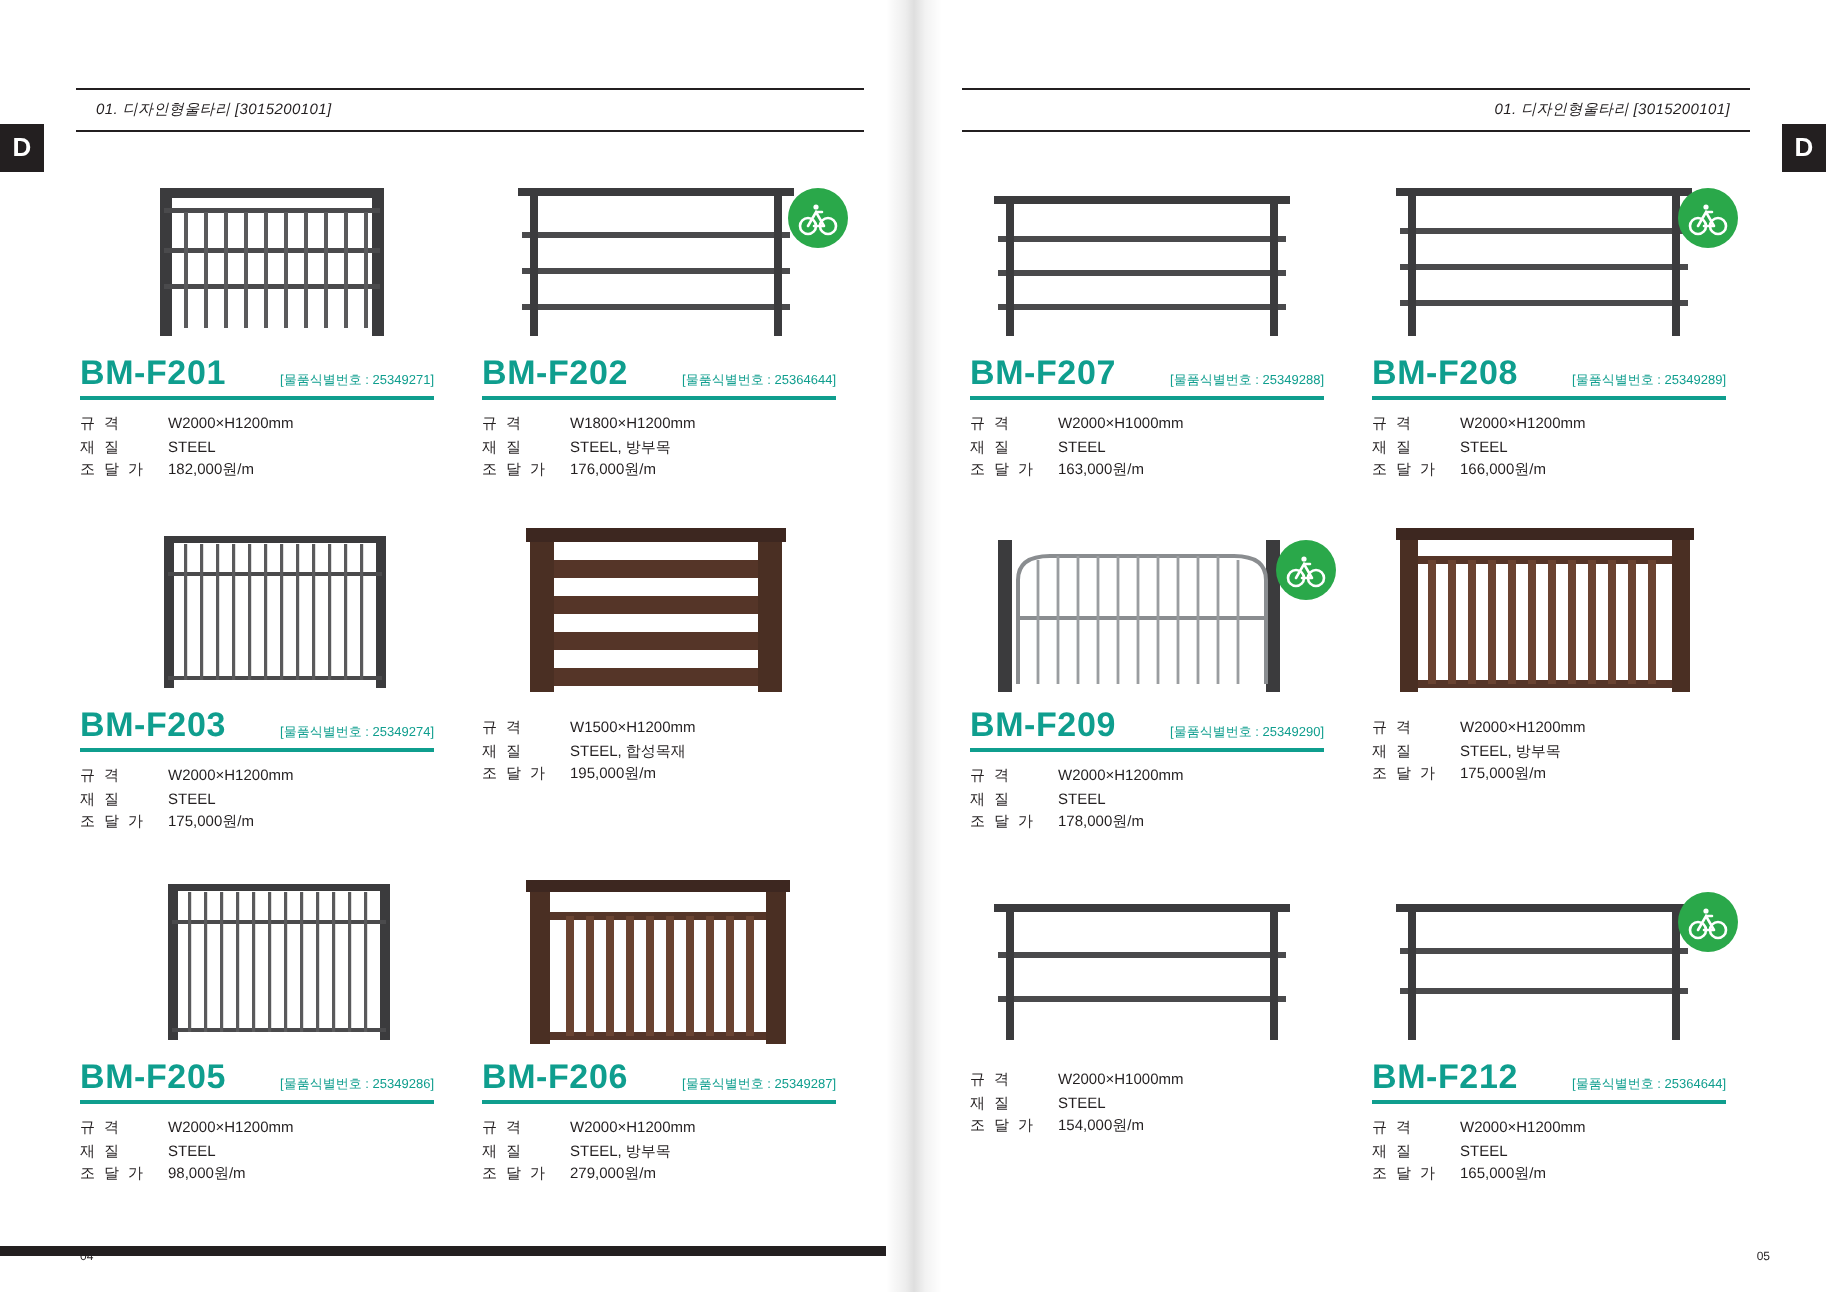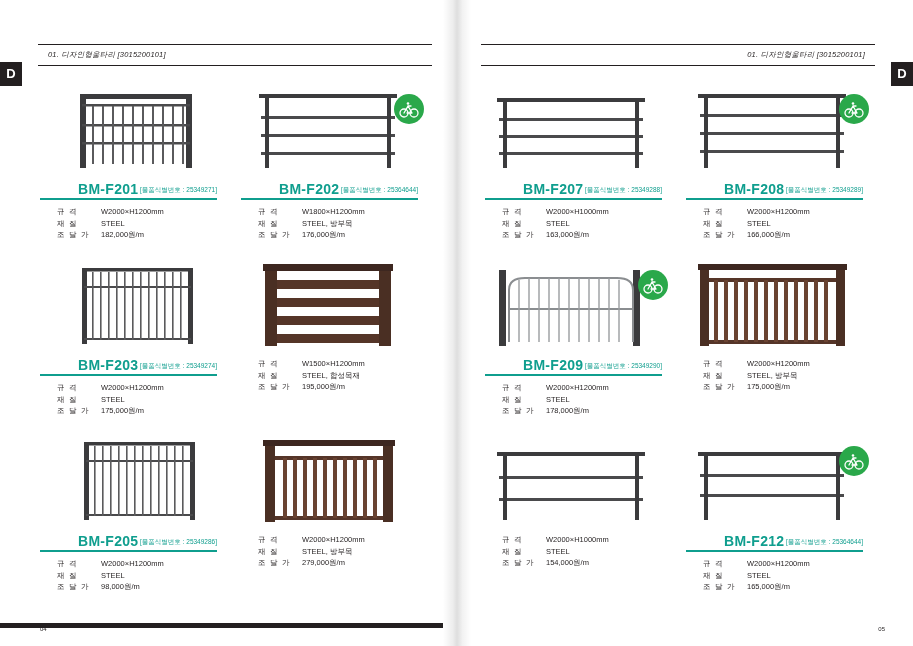--- a/index.html
+++ b/index.html
@@ -65,27 +65,27 @@
     position:absolute;width:30px;height:30px;border-radius:50%;
     background:#2aa84a;right:-6px;top:14px;
   }
   .bike svg{position:absolute;left:5px;top:5px;}
 
   .name-line{
     position:relative;height:18px;border-bottom:2px solid #0f9e8e;margin-top:4px;
   }
   .pname{
     position:absolute;left:0;bottom:1px;
-    font-size:14px;font-weight:bold;color:#0f9e8e;letter-spacing:0.3px;margin-left:38px;
+    font-size:17px;font-weight:bold;color:#0f9e8e;letter-spacing:0.3px;
   }
   .pcode{
     position:absolute;right:0;bottom:3px;
     font-size:6.5px;color:#0f9e8e;white-space:nowrap;
   }
-  .spec{margin-top:6px;margin-left:17px;}
+  .spec{margin-top:6px;}
   .srow{
     display:flex;font-size:7.5px;line-height:11.5px;color:#231f20;
   }
   .slabel{width:44px;flex:0 0 44px;letter-spacing:1.2px;}
   .sval{flex:1;}
 
   
   .folio{position:absolute;bottom:14px;font-size:6px;color:#231f20;}
   .left .folio{left:40px;}
   .right .folio{right:28px;}
@@ -329,20 +329,24 @@
                   <rect x="72" y="26" width="4" height="60"></rect>
                 <rect x="82" y="26" width="4" height="60"></rect>
                   <rect x="92" y="26" width="4" height="60"></rect>
                 <rect x="102" y="26" width="4" height="60"></rect>
                   <rect x="112" y="26" width="4" height="60"></rect>
                 <rect x="122" y="26" width="4" height="60"></rect>
                   <rect x="132" y="26" width="4" height="60"></rect>
               </g>
             </svg>
           </div>
+          <div class="name-line">
+            <span class="pname">BM-F206</span>
+            <span class="pcode">[물품식별번호 : 25349287]</span>
+          </div>
           <div class="spec">
             <div class="srow">
                 <span class="slabel">규 격</span>
                 <span class="sval">W2000×H1200mm</span>
               </div>
             <div class="srow">
                 <span class="slabel">재 질</span>
                 <span class="sval">STEEL, 방부목</span>
               </div>
             <div class="srow">

